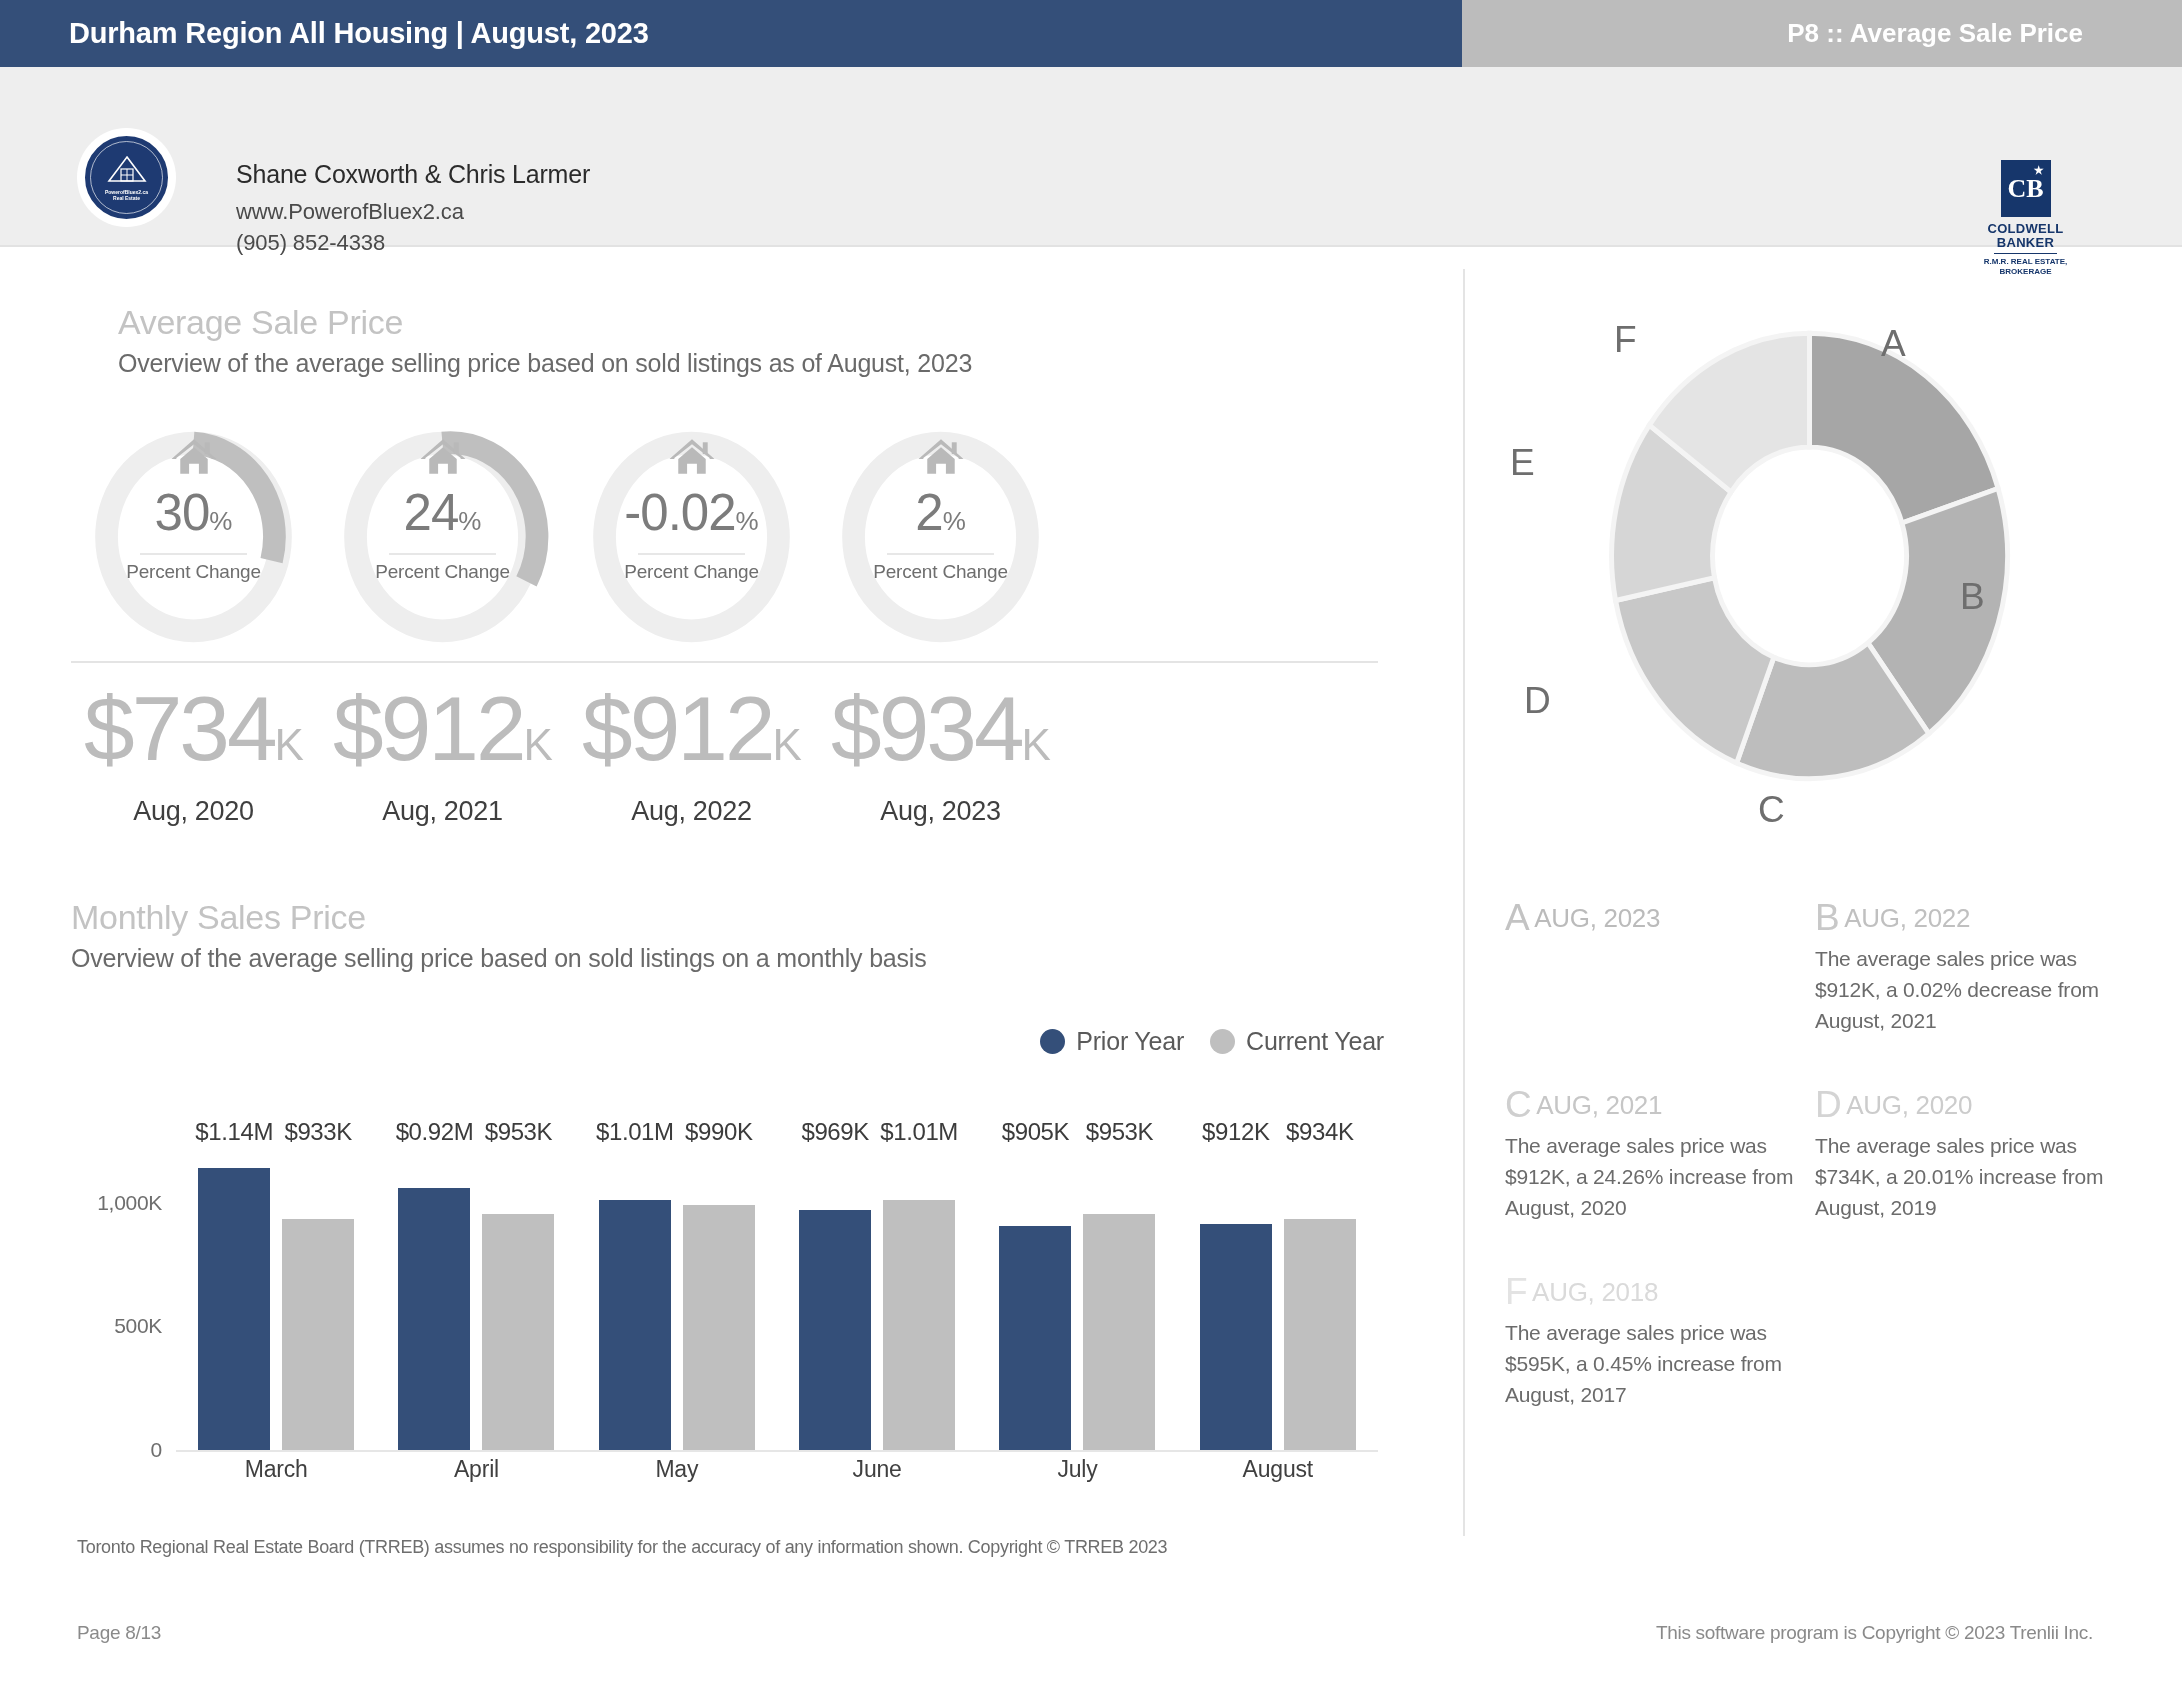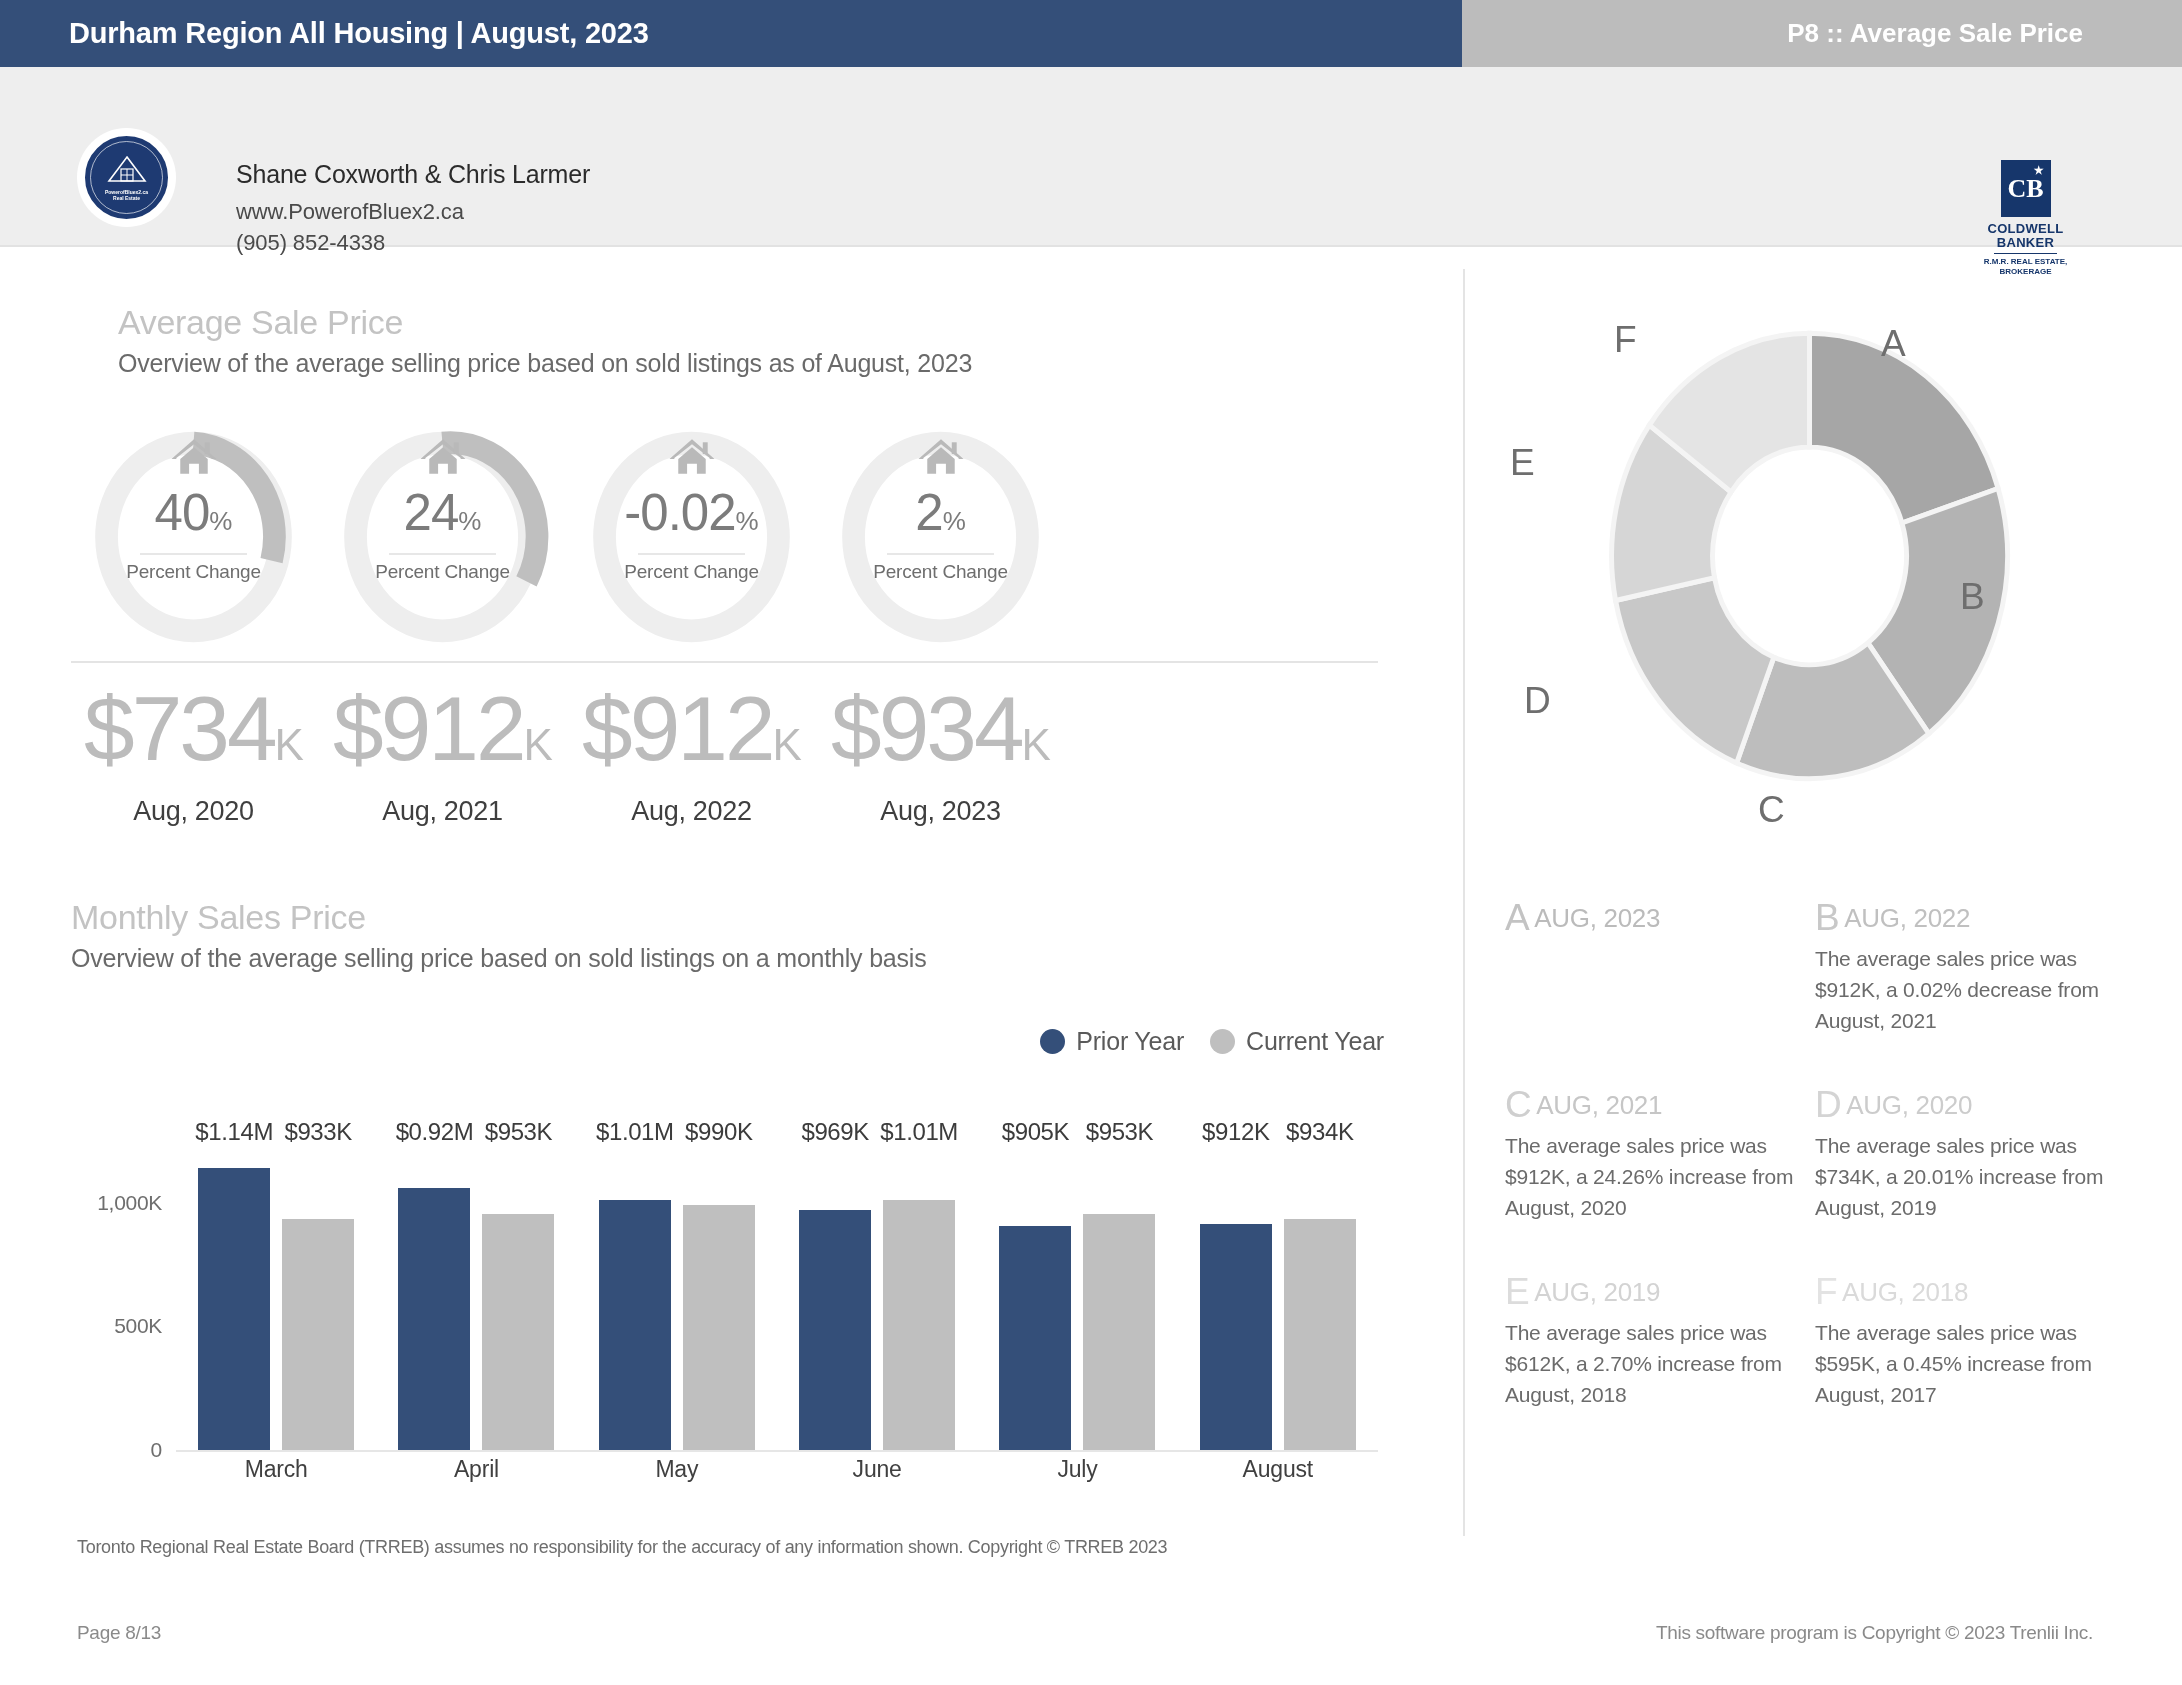--- a/index.html
+++ b/index.html
@@ -507,21 +507,21 @@
         <svg width="249" height="223" viewBox="0 0 252 225">
           <ellipse cx="126" cy="118" rx="88" ry="95" fill="none" stroke="#eeeeee" stroke-width="23"></ellipse>
           <path d="M 126 23 A 88 95 0 0 1 205 142" fill="none" stroke="#bfbfbf" stroke-width="23"></path>
         </svg>
         <svg class="gauge-house" viewBox="0 0 52 46">
           <polygon points="26,5 49,25 44,25 44,24 26,10 8,24 8,25 3,25" fill="#b9b9b9"></polygon>
           <path d="M12 25 L26 13 L40 25 L40 40 L31 40 L31 30 L21 30 L21 40 L12 40 Z" fill="#b9b9b9"></path>
           <rect x="37" y="8" width="5" height="12" fill="#b9b9b9"></rect>
         </svg>
         <div class="gauge-center">
-          <div class="gauge-val"><span>40</span><span class="pct">%</span></div>
+          <div class="gauge-val"><span>30</span><span class="pct">%</span></div>
           <div class="gauge-rule"></div>
           <div class="gauge-lbl">Percent Change</div>
         </div>
       </div>
 
       <div class="gauge">
         <svg width="249" height="223" viewBox="0 0 252 225">
           <ellipse cx="126" cy="118" rx="88" ry="95" fill="none" stroke="#eeeeee" stroke-width="23"></ellipse>
           <path d="M 126 23 A 88 95 0 0 1 211 163" fill="none" stroke="#bfbfbf" stroke-width="23"></path>
         </svg>
@@ -729,24 +729,20 @@
         </div>
         <div>
           <div class="card-head"><span class="card-letter" style="color: rgb(207, 207, 207);">C</span><span class="card-period" style="color: rgb(198, 198, 198);">AUG, 2021</span></div>
           <div class="card-body">The average sales price was $912K, a 24.26% increase from August, 2020</div>
         </div>
         <div>
           <div class="card-head"><span class="card-letter" style="color: rgb(212, 212, 212);">D</span><span class="card-period" style="color: rgb(204, 204, 204);">AUG, 2020</span></div>
           <div class="card-body">The average sales price was $734K, a 20.01% increase from August, 2019</div>
         </div>
         <div>
-          <div class="card-head"><span class="card-letter" style="color: rgb(220, 220, 220);">E</span><span class="card-period" style="color: rgb(211, 211, 211);">AUG, 2019</span></div>
-          <div class="card-body">The average sales price was $612K, a 2.70% increase from August, 2018</div>
-        </div>
-        <div>
           <div class="card-head"><span class="card-letter" style="color: rgb(227, 227, 227);">F</span><span class="card-period" style="color: rgb(218, 218, 218);">AUG, 2018</span></div>
           <div class="card-body">The average sales price was $595K, a 0.45% increase from August, 2017</div>
         </div>
       </div>
 
   </div>
 
 </div>
 
 <div class="footer-disclaimer">Toronto Regional Real Estate Board (TRREB) assumes no responsibility for the accuracy of any information shown. Copyright © TRREB 2023</div>

